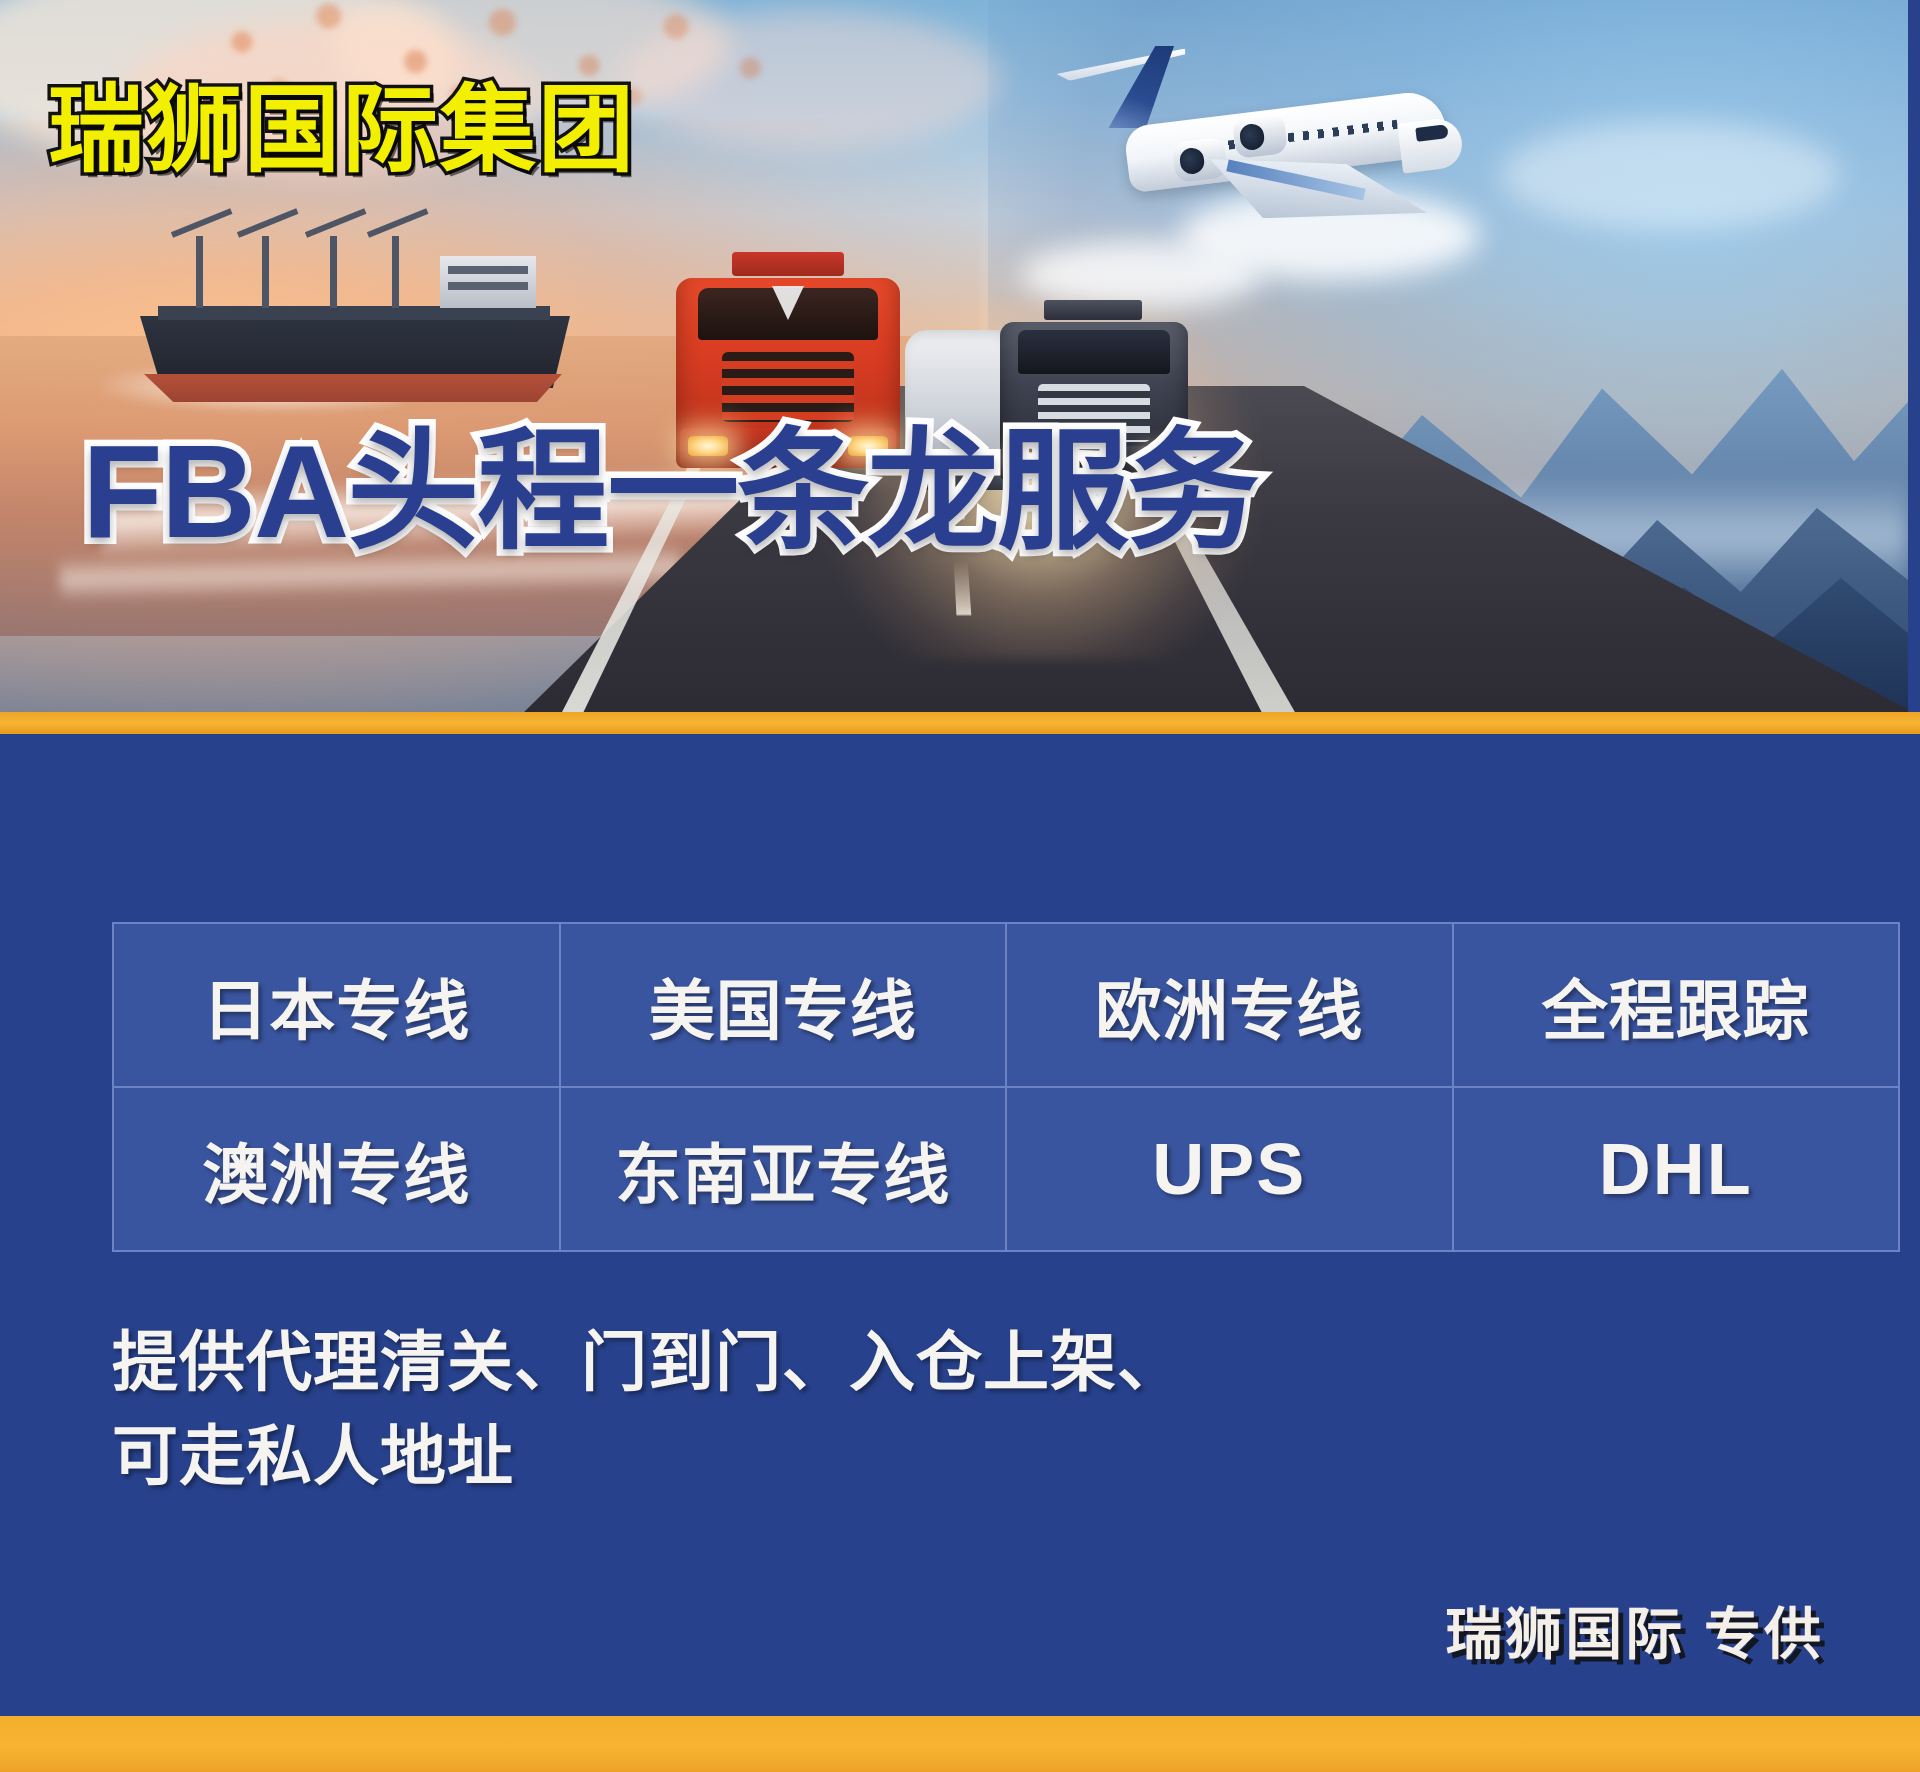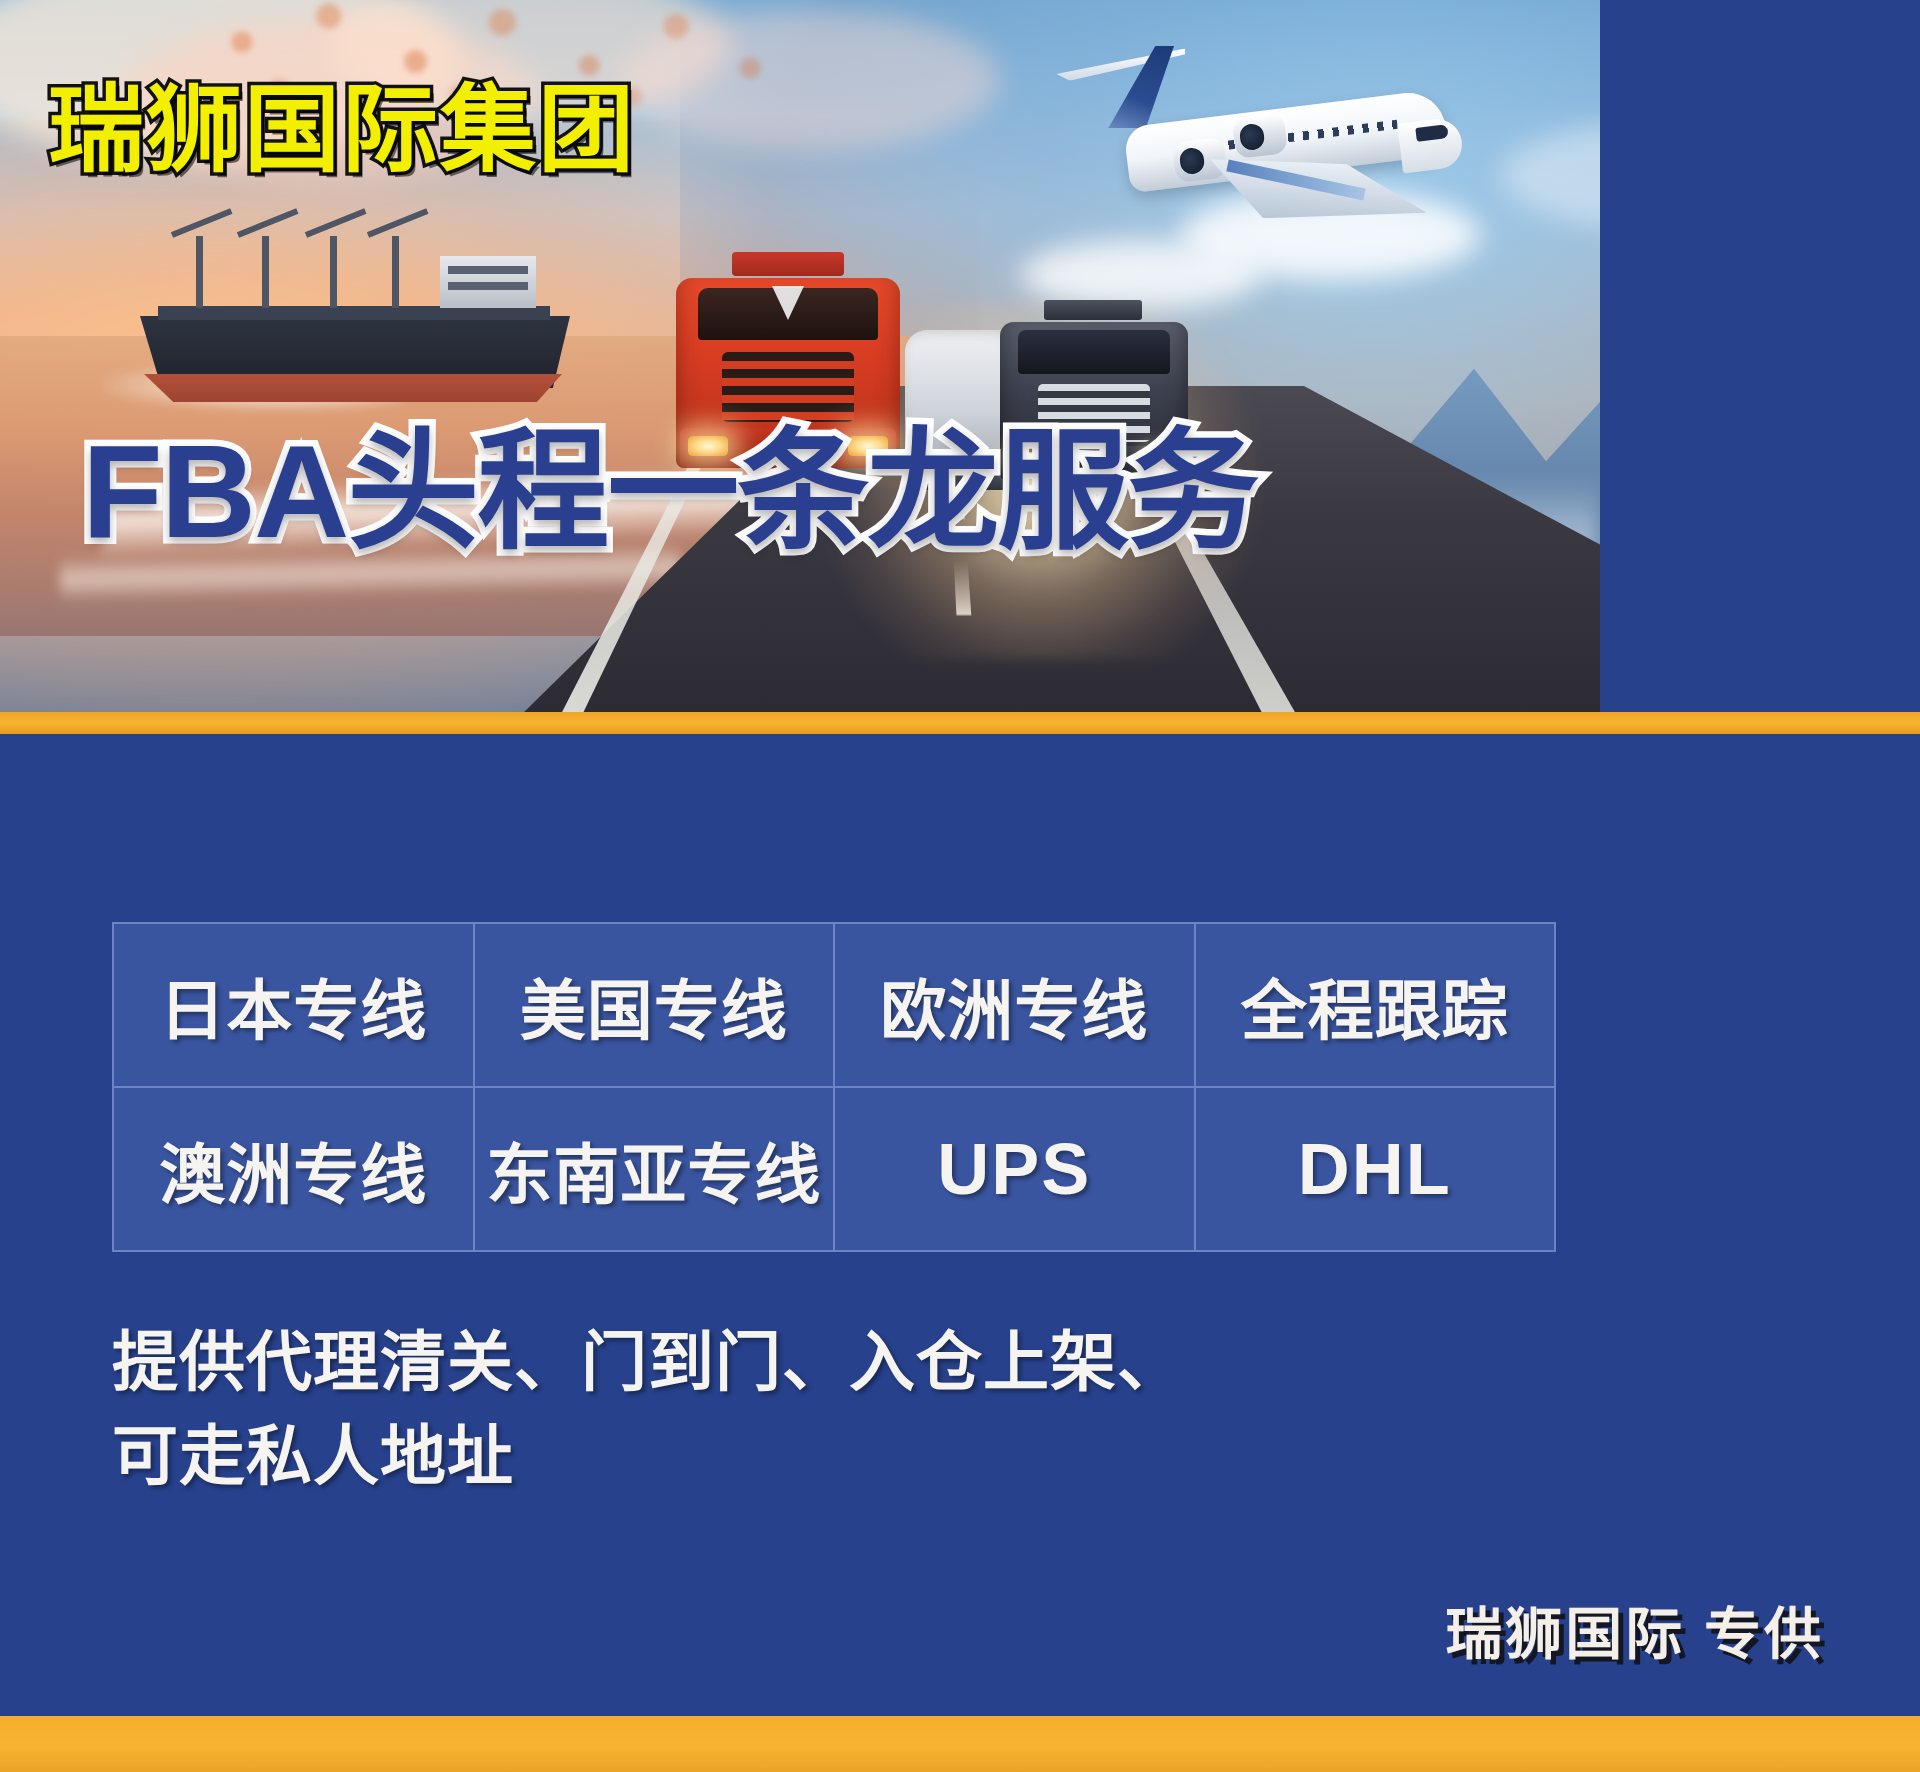--- a/index.html
+++ b/index.html
@@ -18,21 +18,21 @@
     height: 1772px;
     overflow: hidden;
     background: #27418c;
   }
 
   
   .hero {
     position: absolute;
     left: 0;
     top: 0;
-    width: 1600px;
+    width: 1908px;
     height: 716px;
     overflow: hidden;
     background: #86a8c8;
   }
 
   
   .hero-sky {
     position: absolute;
     inset: 0;
     background:
@@ -504,21 +504,21 @@
     letter-spacing: 2px;
     white-space: nowrap;
     text-shadow: 3px 3px 4px rgba(0,0,0,0.35);
   }
 
   
   .svc-table {
     position: absolute;
     left: 112px;
     top: 188px;
-    width: 1444px;
+    width: 1788px;
     border-collapse: collapse;
     table-layout: fixed;
   }
   .svc-table td {
     border: 2px solid #6d84c4;
     height: 160px;
     text-align: center;
     vertical-align: middle;
     color: #f6f4f0;
     font-size: 66px;

